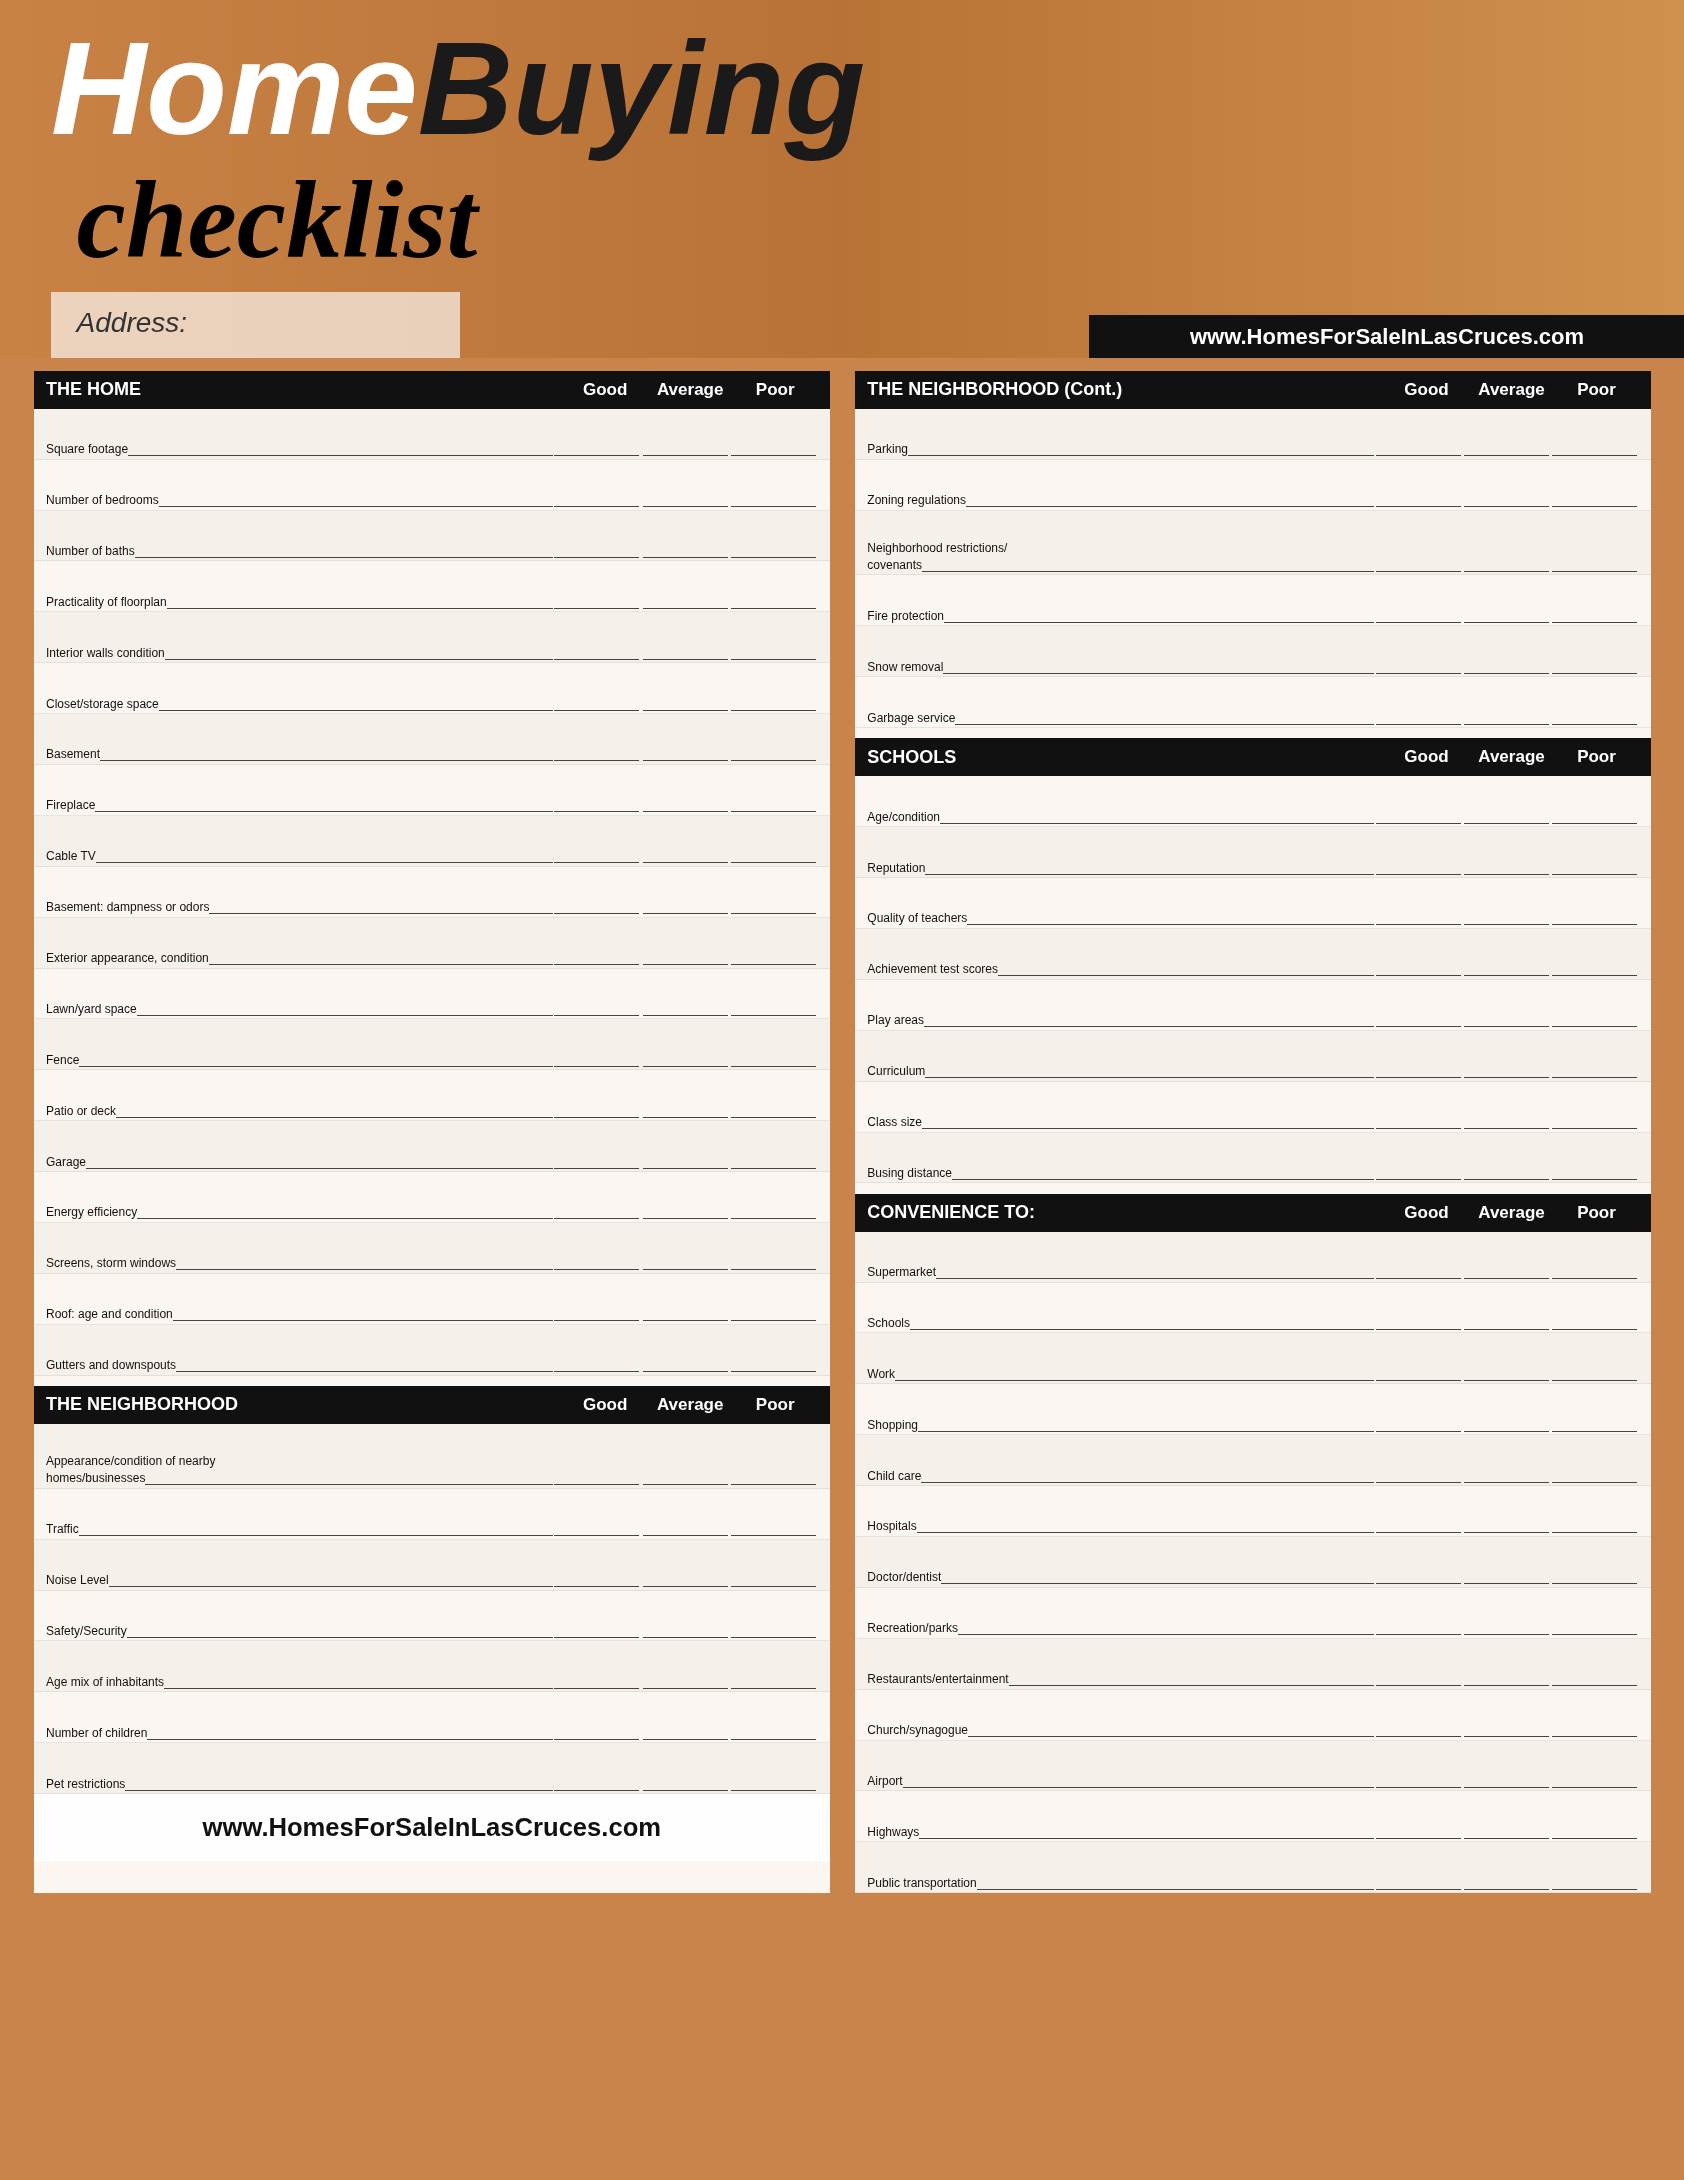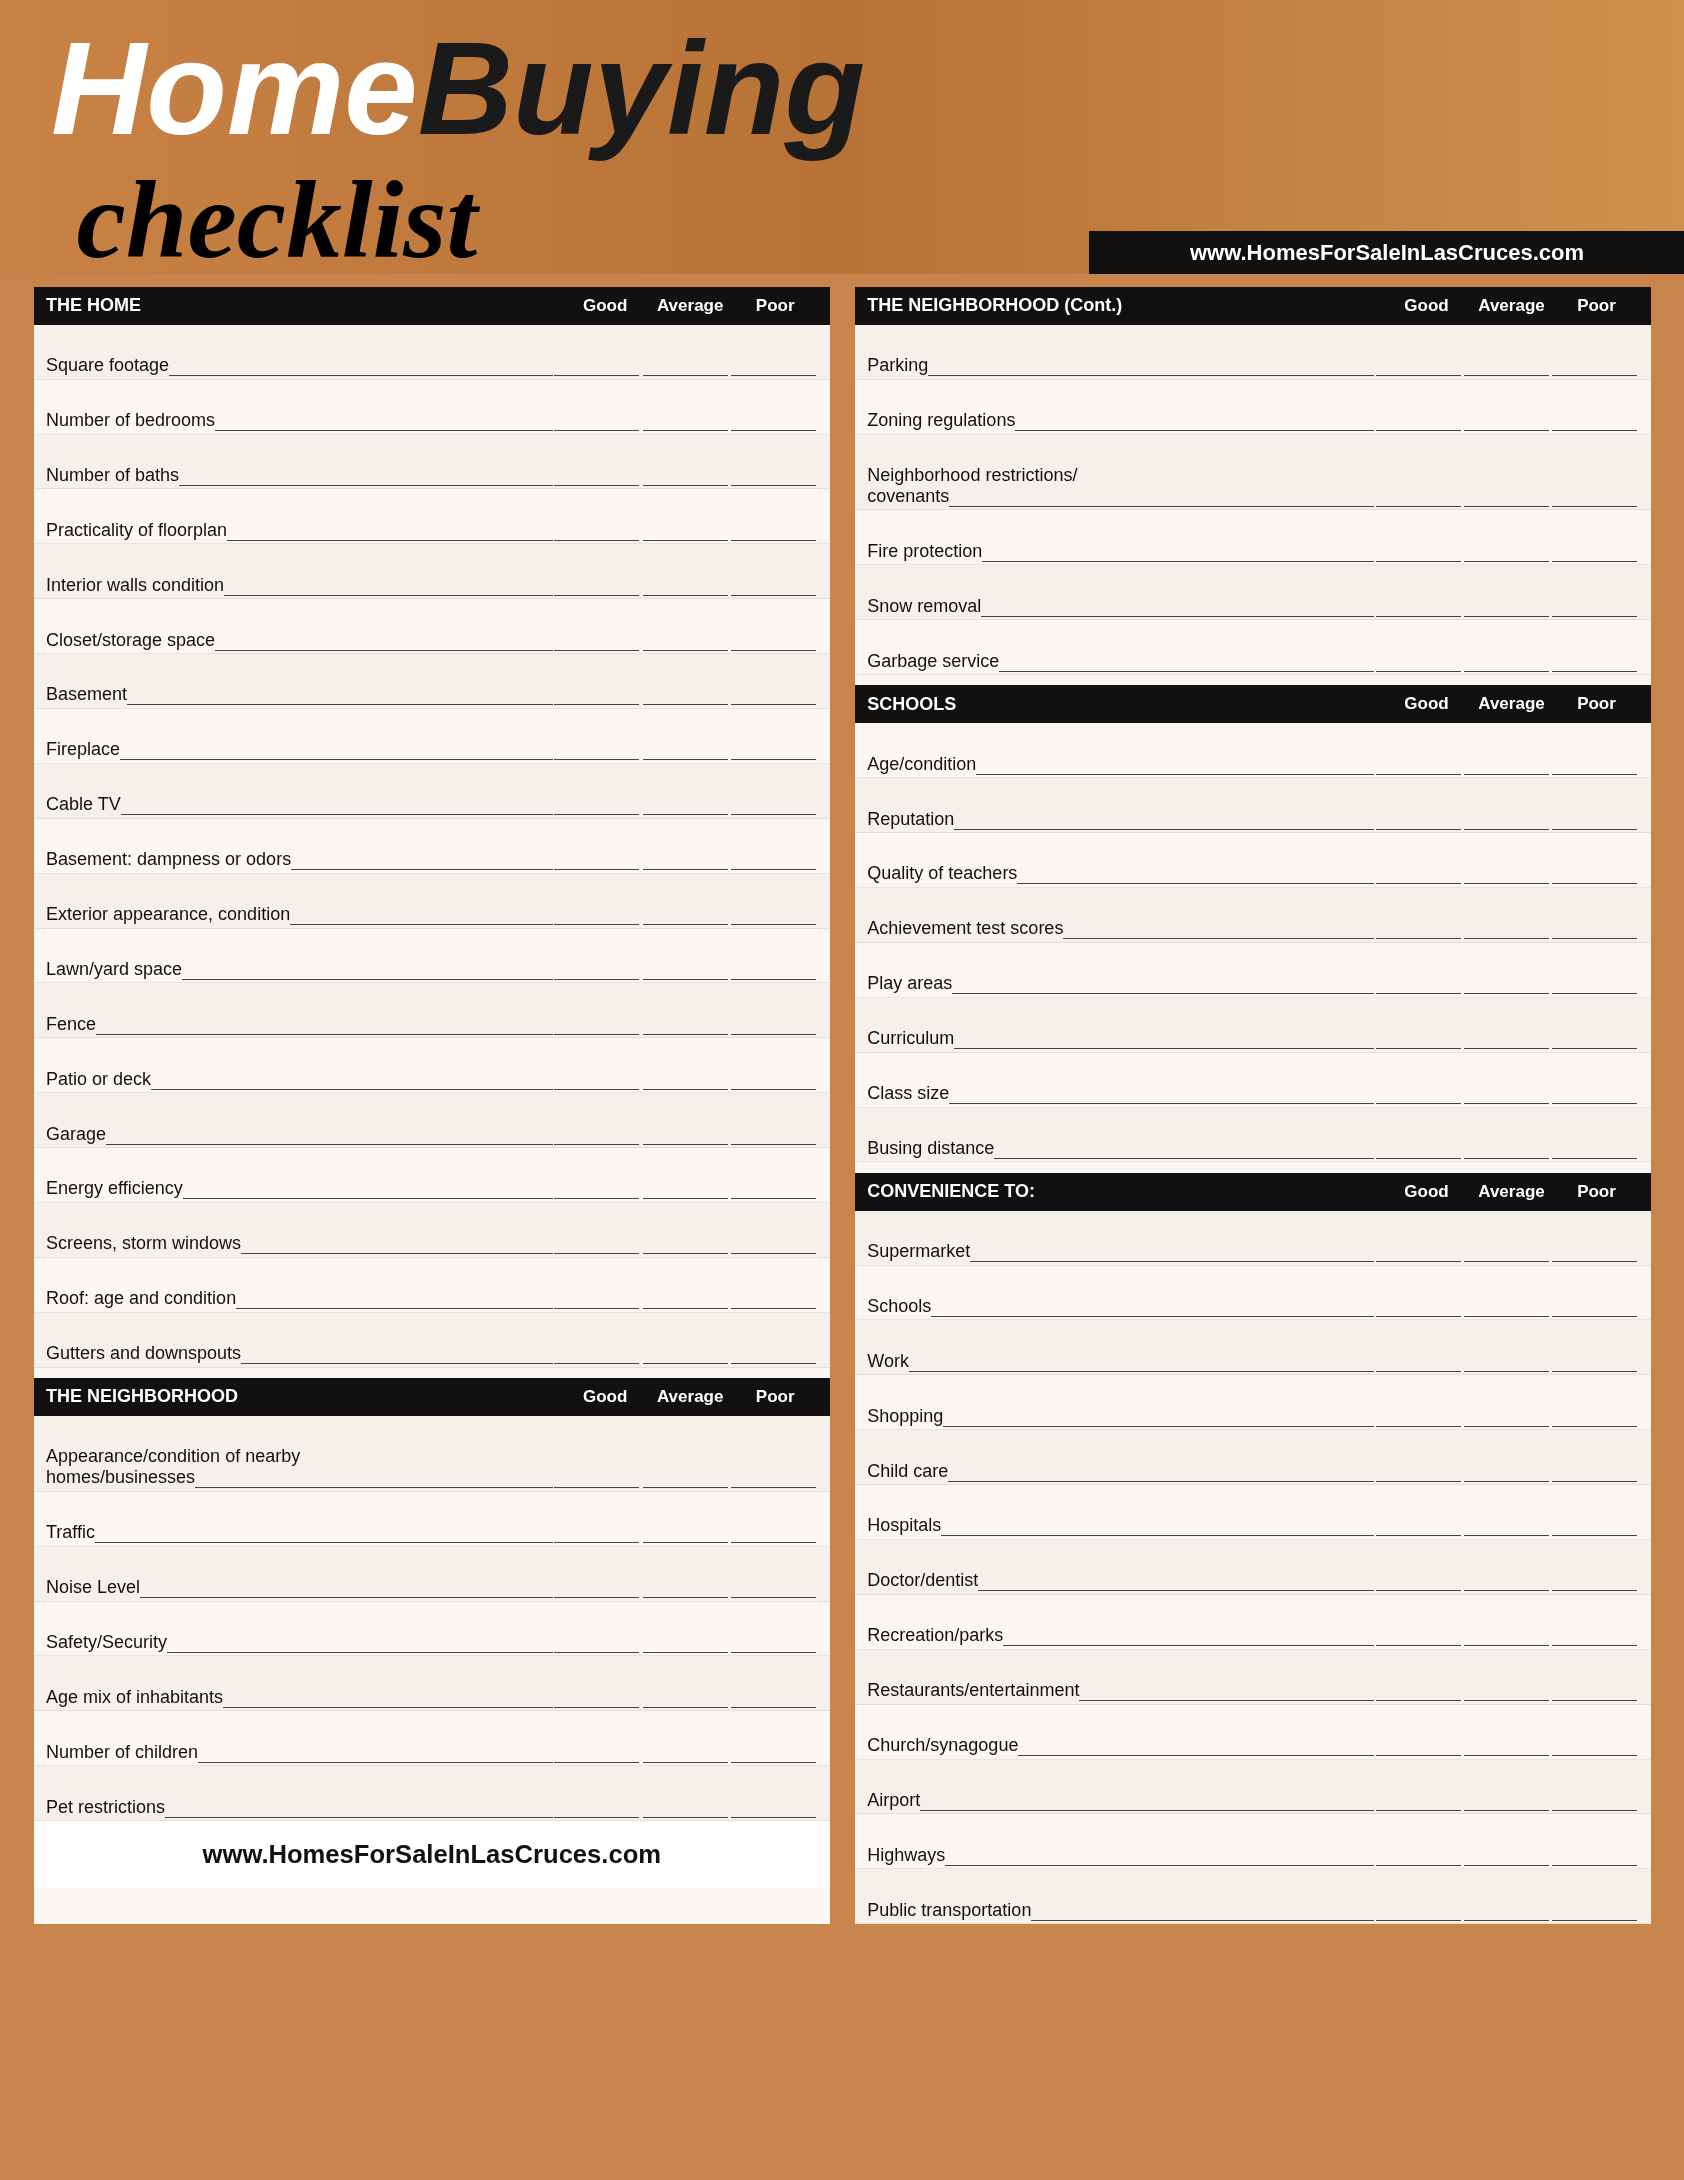--- a/index.html
+++ b/index.html
@@ -14,21 +14,21 @@
     }
 
     .page-content {
       position: relative;
       z-index: 1;
       padding: 0;
     }
 
     .top-section {
       position: relative;
-      height: 274px;
+      height: 358px;
       overflow: hidden;
     }
 
     .top-bg {
       position: absolute;
       top: 0; left: 0; right: 0; bottom: 0;
       background: linear-gradient(to right, rgba(200,130,70,0.9) 0%, rgba(180,110,50,0.8) 50%, rgba(210,150,80,0.7) 100%);
     }
 
     .top-content {
@@ -145,21 +145,21 @@
       padding: 4.3px 12px 2.6px 12px;
       min-height: 39px;
       border-bottom: 0.9px solid rgba(0,0,0,0.07);
     }
 
     .cr:nth-child(even) {
       background: rgba(240,235,225,0.5);
     }
 
     .rl {
-      font-size: 18px;
+      font-size: 12px;
       color: #111;
       flex: 1;
       display: flex;
       align-items: flex-end;
       flex-wrap: wrap;
       margin-top: 26px;
     }
 
     .rl-text {
       white-space: nowrap;

